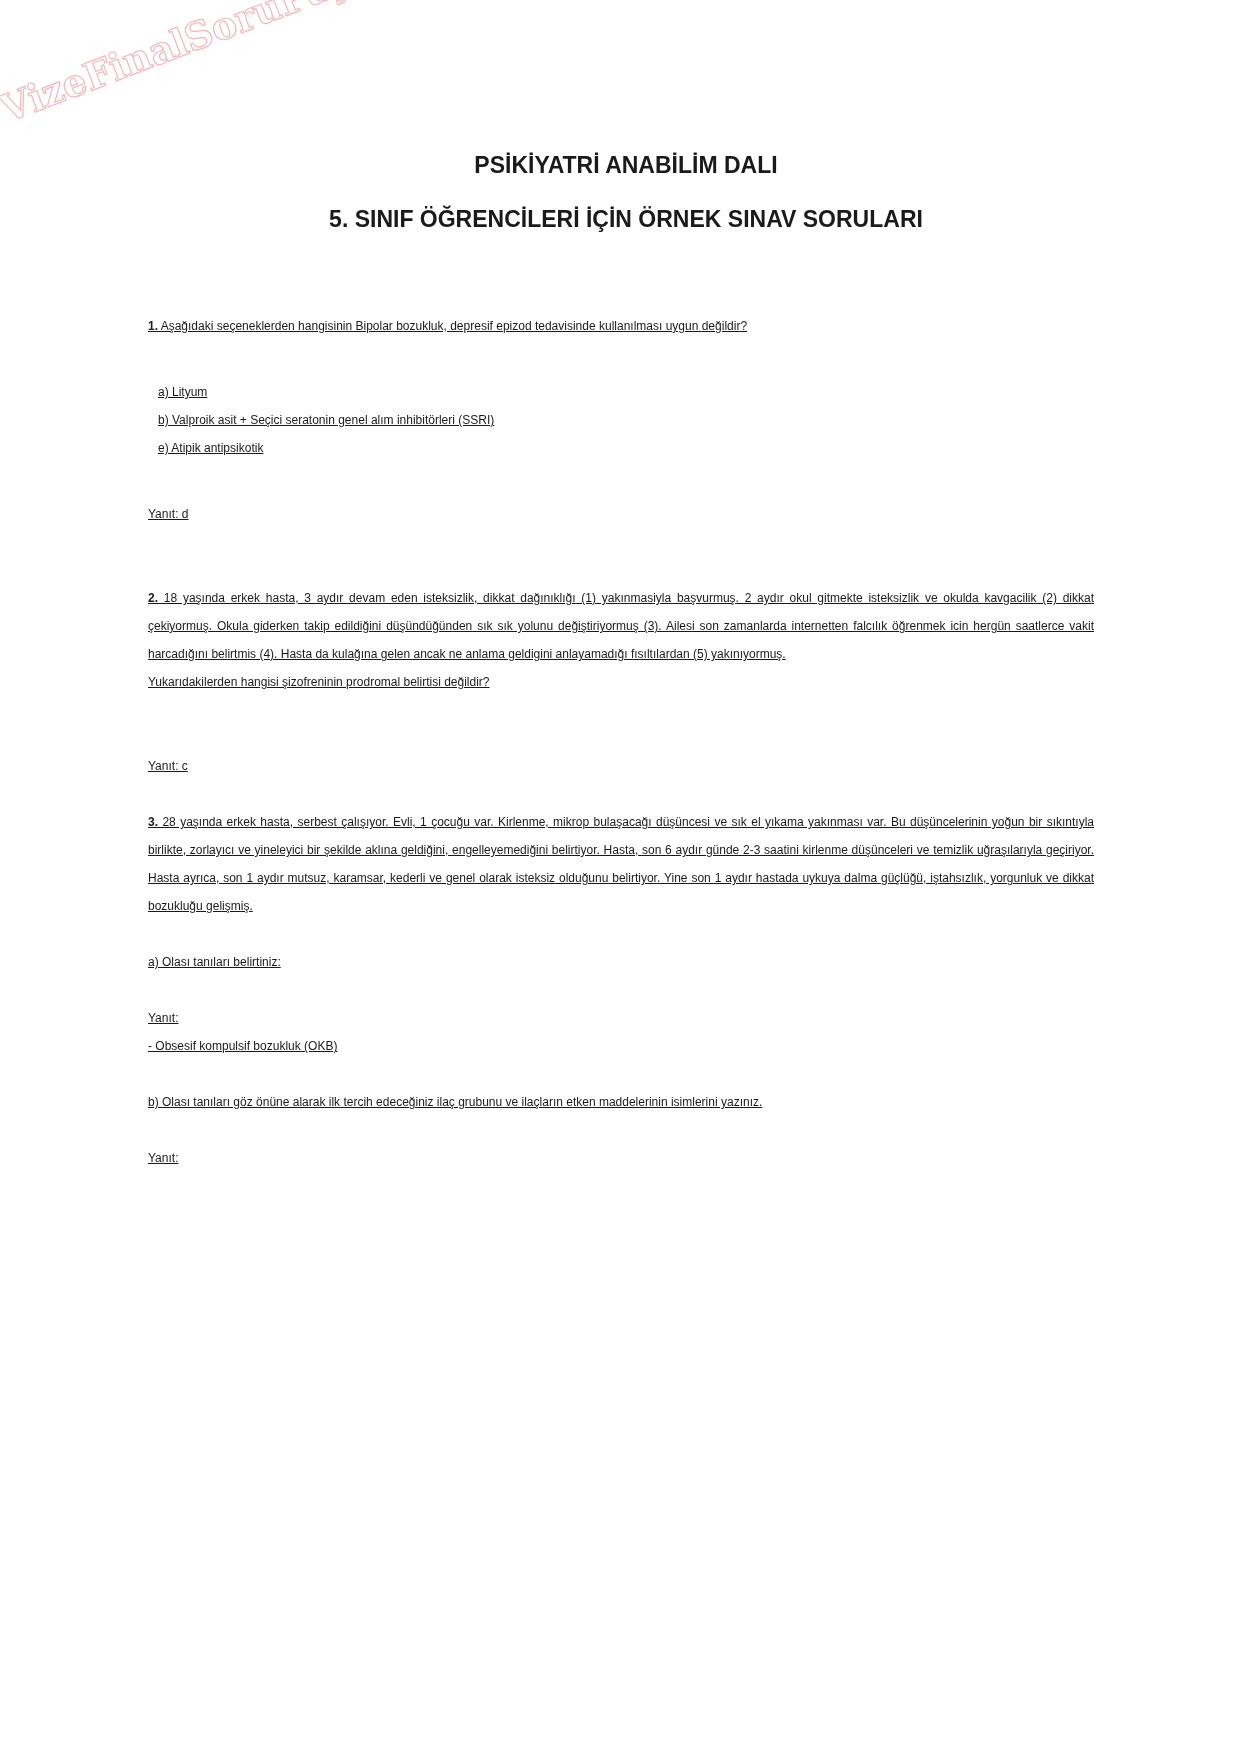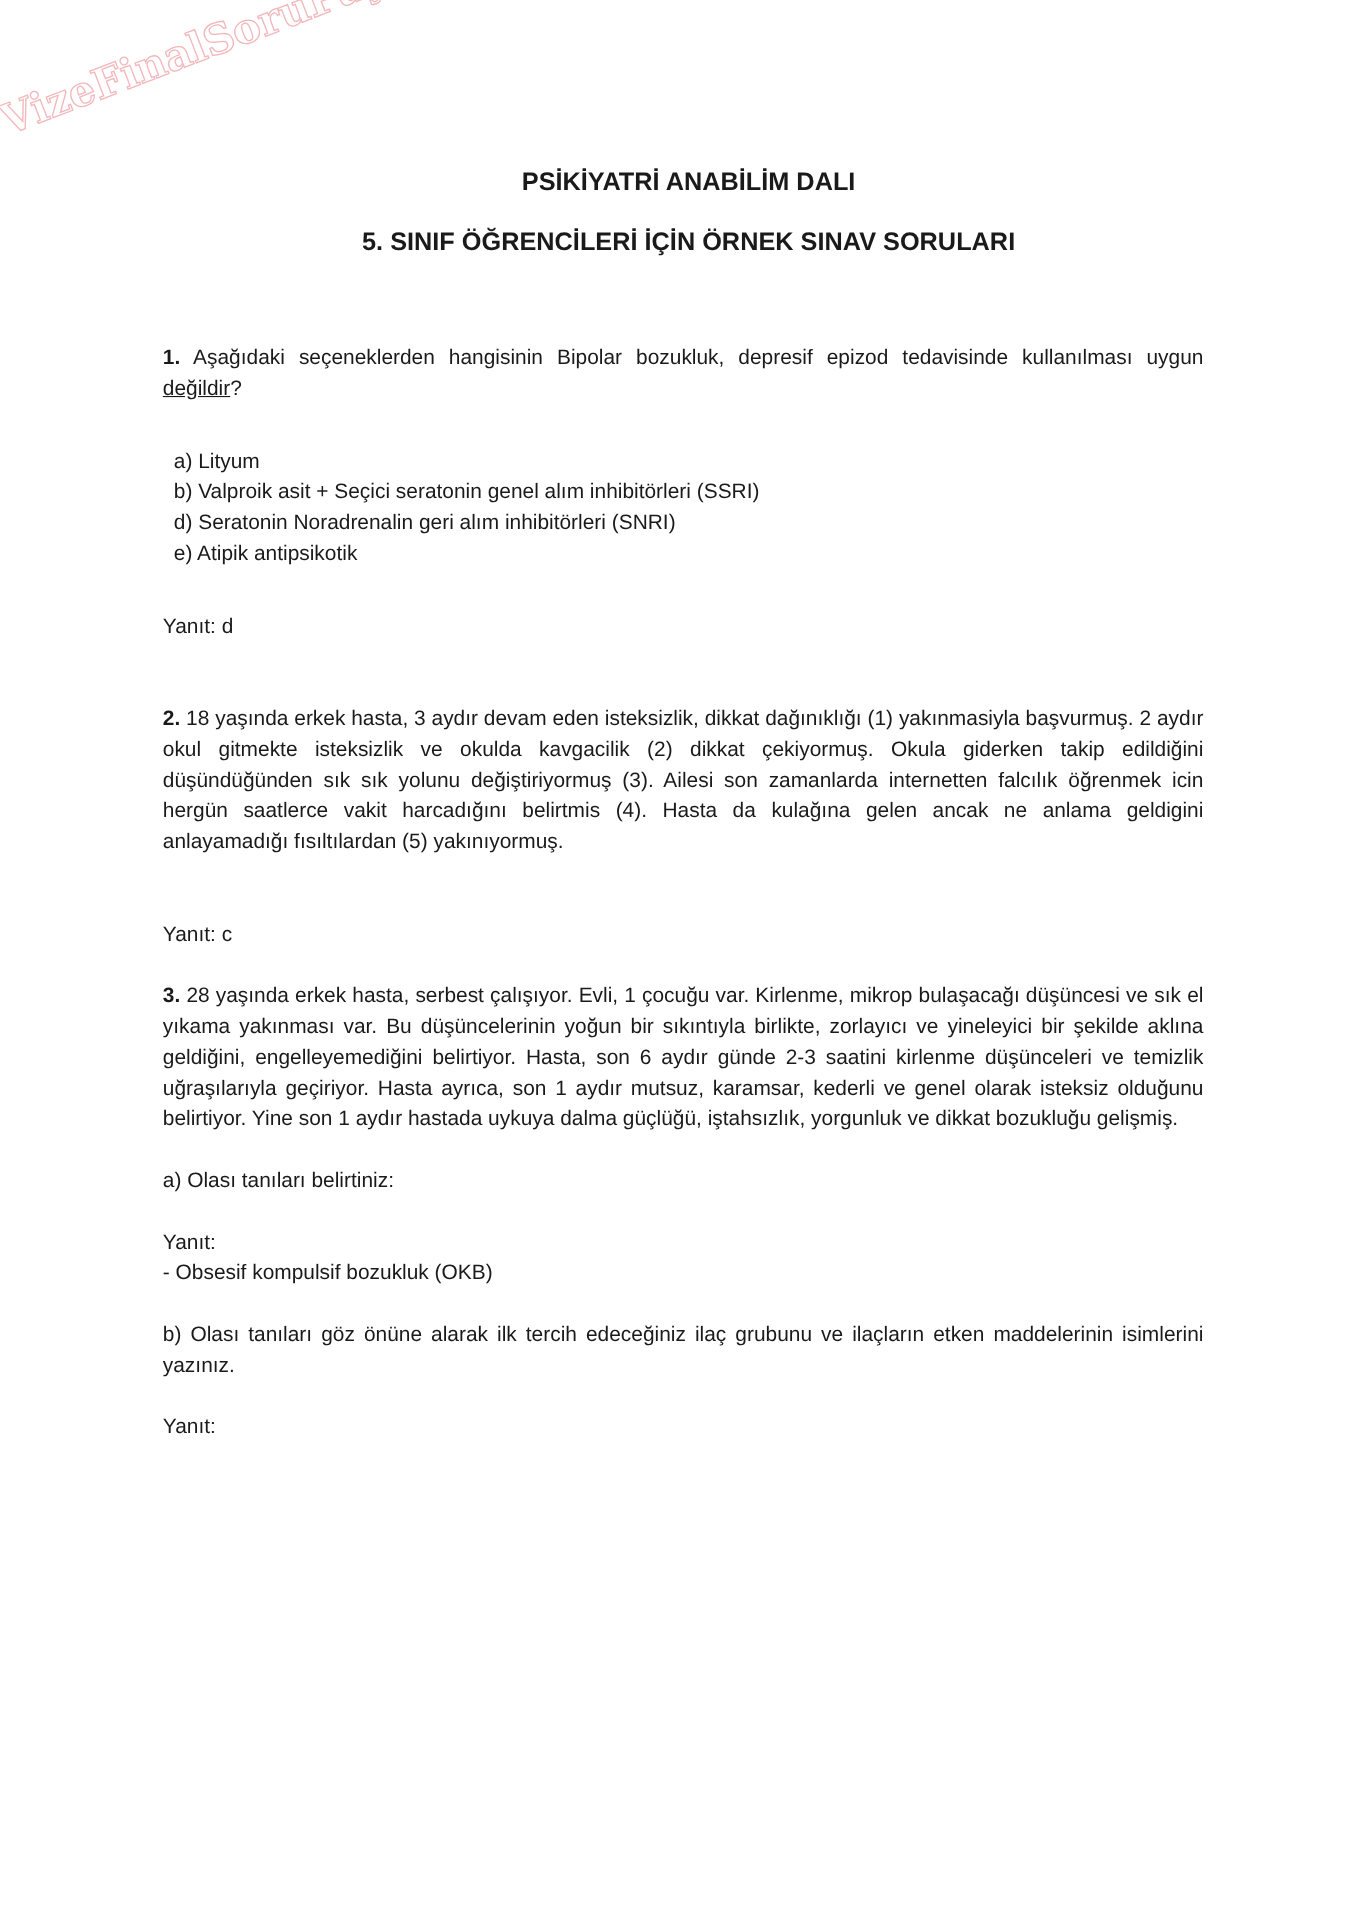--- a/index.html
+++ b/index.html
@@ -14,21 +14,21 @@
     font-family: "DejaVu Serif", serif; font-weight: bold; font-size: 38px;
     color: #ffffff; letter-spacing: 0px;
     -webkit-text-stroke: 1.2px #f2b8bc;
     white-space: nowrap;
   }
   .titles { position: absolute; left: 0; width: 1240px; text-align: center; font-weight: bold; }
   .t1 { top: 152px; font-size: 23px; left: 6px; }
   .t2 { top: 206px; font-size: 23px; left: 6px; }
   .content {
     position: absolute; left: 148px; top: 312px; width: 946px;
-    font-size: 19px; line-height: 28px;
+    font-size: 12px; line-height: 28px; text-decoration: underline;
   }
   .para { text-align: justify; margin: 0; }
   .num { font-weight: bold; }
   .u { text-decoration: underline; }
   .list { margin: 10px; padding: 0; list-style: none; }
   .gap1 { height: 28px; }
   .gap2 { height: 56px; }
 </style>
 </head>
 <body>
@@ -39,31 +39,31 @@
 <div class="titles t2">5. SINIF ÖĞRENCİLERİ İÇİN ÖRNEK SINAV SORULARI</div>
 
 <div class="content">
 
   <div>
     <p class="para"><span class="num">1.</span><span> Aşağıdaki seçeneklerden hangisinin  Bipolar bozukluk, depresif epizod  tedavisinde kullanılması uygun </span><span class="u">değildir</span><span>?</span></p>
     <div class="gap1"></div>
     <ul class="list">
       <li>a) Lityum</li>
       <li>b) Valproik asit + Seçici seratonin genel alım inhibitörleri (SSRI)</li>
-      <li>d) Seratonin Noradrenalin geri alım inhibitörleri (SNRI)</li>
       <li>e) Atipik antipsikotik</li>
     </ul>
     <div class="gap1"></div>
     <div>Yanıt: d</div>
   </div>
 
   <div class="gap2"></div>
 
   <div>
     <p class="para"><span class="num">2.</span><span> 18 yaşında erkek hasta, 3 aydır devam eden isteksizlik, dikkat dağınıklığı (1) yakınmasiyla başvurmuş. 2 aydır okul gitmekte isteksizlik ve okulda kavgacilik (2) dikkat çekiyormuş. Okula giderken takip edildiğini düşündüğünden sık sık yolunu değiştiriyormuş (3). Ailesi son zamanlarda internetten falcılık öğrenmek icin hergün saatlerce vakit harcadığını belirtmis (4). Hasta da kulağına gelen ancak ne anlama geldigini anlayamadığı fısıltılardan (5) yakınıyormuş.</span></p>
+    <div><span>Yukarıdakilerden hangisi şizofreninin prodromal belirtisi </span><span class="u">değildir</span><span>?</span></div>
     <div class="gap1"></div>
     <div class="gap1"></div>
     <div>Yanıt: c</div>
   </div>
 
   <div class="gap1"></div>
 
   <div>
     <p class="para"><span class="num">3.</span><span> 28 yaşında erkek hasta, serbest çalışıyor. Evli, 1 çocuğu var. Kirlenme, mikrop bulaşacağı düşüncesi ve sık el yıkama yakınması var. Bu düşüncelerinin yoğun bir sıkıntıyla birlikte, zorlayıcı ve yineleyici bir şekilde aklına geldiğini, engelleyemediğini belirtiyor. Hasta, son 6 aydır günde 2-3 saatini kirlenme düşünceleri ve temizlik uğraşılarıyla geçiriyor. Hasta ayrıca, son 1 aydır mutsuz, karamsar, kederli ve genel olarak isteksiz olduğunu belirtiyor. Yine son 1 aydır hastada uykuya dalma güçlüğü, iştahsızlık, yorgunluk ve dikkat bozukluğu gelişmiş.</span></p>
     <div class="gap1"></div>

